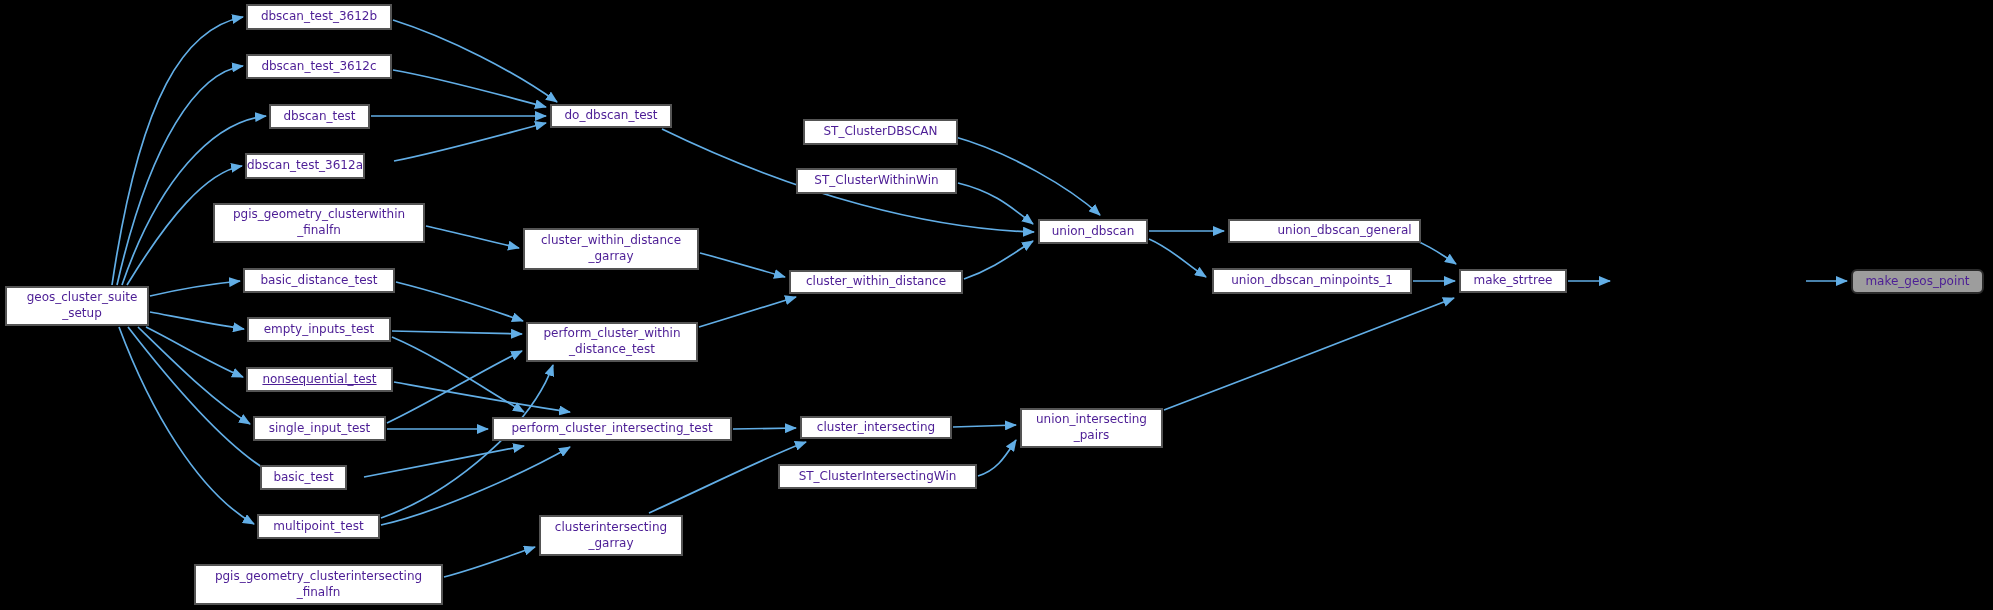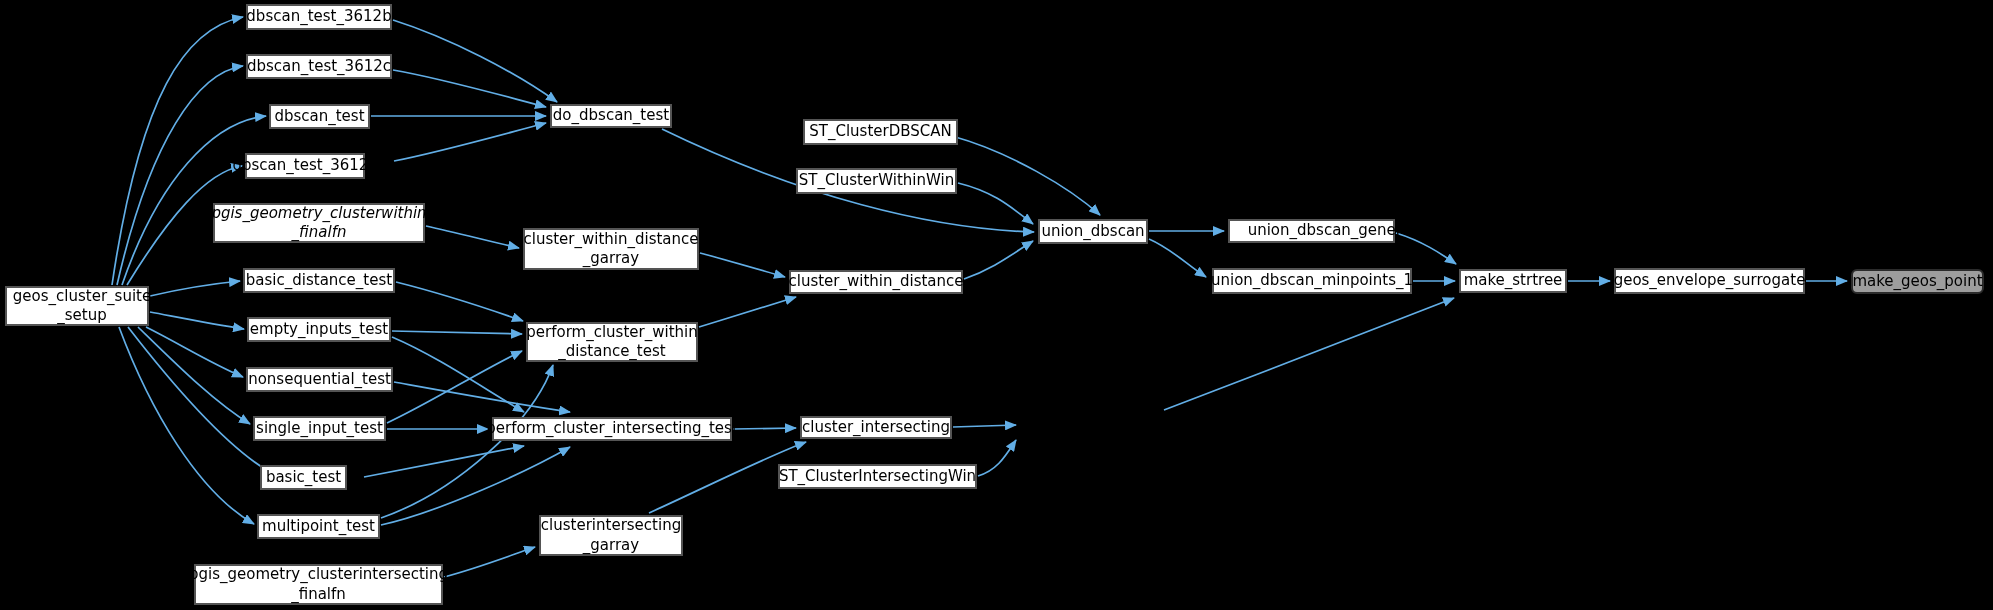--- a/index.html
+++ b/index.html
@@ -19,22 +19,22 @@
   .edge {
     fill: none;
     stroke: #62aee6;
     stroke-width: 1.7;
   }
   .node {
     position: absolute;
     box-sizing: border-box;
     background: #ffffff;
     border: 2px solid #545454;
-    color: #000000;
-    font-size: 15px;
+    color: #4c1d95;
+    font-size: 12px;
     line-height: 1.3;
     display: flex;
     align-items: center;
     justify-content: center;
     text-align: center;
     white-space: pre-line;
     cursor: pointer;
   }
   .node.highlight {
     background: #9d9d9d;
@@ -96,42 +96,43 @@
       <path d="M1568,281 L1610,281" class="edge" marker-end="url(#arrow)"></path>
       <path d="M1806,281 L1847,281" class="edge" marker-end="url(#arrow)"></path>
     </svg>
 
 <div class="node" style="left: 5px; top: 286px; width: 144px; height: 40px; padding-left: 10px;">geos_cluster_suite
 _setup</div>
     <div class="node" style="left: 246px; top: 4px; width: 146px; height: 26px;">dbscan_test_3612b</div>
     <div class="node" style="left: 246px; top: 54px; width: 146px; height: 25px; text-align: center;">dbscan_test_3612c</div>
     <div class="node" style="left: 269px; top: 104px; width: 101px; height: 25px;">dbscan_test</div>
     <div class="node" style="left: 245px; top: 153px; width: 120px; height: 26px;">dbscan_test_3612a</div>
-    <div class="node" style="left: 213px; top: 203px; width: 212px; height: 40px; font-style: italic;">pgis_geometry_clusterwithin
+    <div class="node" style="left: 213px; top: 203px; width: 212px; height: 40px;">pgis_geometry_clusterwithin
 _finalfn</div>
     <div class="node" style="left: 243px; top: 268px; width: 152px; height: 25px;">basic_distance_test</div>
     <div class="node" style="left: 247px; top: 317px; width: 144px; height: 25px;">empty_inputs_test</div>
-    <div class="node" style="left: 246px; top: 367px; width: 147px; height: 25px;">nonsequential_test</div>
+    <div class="node" style="left: 246px; top: 367px; width: 147px; height: 25px; text-decoration: underline;">nonsequential_test</div>
     <div class="node" style="left: 253px; top: 416px; width: 133px; height: 25px;">single_input_test</div>
     <div class="node" style="left: 260px; top: 465px; width: 87px; height: 25px;">basic_test</div>
     <div class="node" style="left: 257px; top: 514px; width: 123px; height: 25px;">multipoint_test</div>
     <div class="node" style="left: 194px; top: 564px; width: 249px; height: 41px;">pgis_geometry_clusterintersecting
 _finalfn</div>
     <div class="node" style="left: 550px; top: 104px; width: 122px; height: 24px;">do_dbscan_test</div>
     <div class="node" style="left: 523px; top: 228px; width: 176px; height: 42px;">cluster_within_distance
 _garray</div>
     <div class="node" style="left: 526px; top: 322px; width: 172px; height: 40px;">perform_cluster_within
 _distance_test</div>
     <div class="node" style="left: 492px; top: 417px; width: 240px; height: 24px;">perform_cluster_intersecting_test</div>
     <div class="node" style="left: 539px; top: 515px; width: 144px; height: 41px;">clusterintersecting
 _garray</div>
     <div class="node" style="left: 803px; top: 119px; width: 155px; height: 26px;">ST_ClusterDBSCAN</div>
     <div class="node" style="left: 796px; top: 168px; width: 161px; height: 26px;">ST_ClusterWithinWin</div>
     <div class="node" style="left: 789px; top: 270px; width: 174px; height: 24px;">cluster_within_distance</div>
     <div class="node" style="left: 800px; top: 416px; width: 152px; height: 23px;">cluster_intersecting</div>
     <div class="node" style="left: 778px; top: 464px; width: 199px; height: 25px;">ST_ClusterIntersectingWin</div>
     <div class="node" style="left: 1038px; top: 219px; width: 110px; height: 25px;">union_dbscan</div>
-    <div class="node" style="left: 1228px; top: 219px; width: 167px; height: 24px; padding-left: 40px;">union_dbscan_general</div>
+    <div class="node" style="left: 1228px; top: 219px; width: 193px; height: 24px; padding-left: 40px;">union_dbscan_general</div>
     <div class="node" style="left: 1212px; top: 268px; width: 200px; height: 26px;">union_dbscan_minpoints_1</div>
+    <div class="node" style="left: 1020px; top: 408px; width: 143px; height: 40px;">union_intersecting
+_pairs</div>
     <div class="node" style="left: 1459px; top: 269px; width: 108px; height: 24px;">make_strtree</div>
-    <div class="node" style="left: 1614px; top: 268px; width: 191px; height: 26px;">geos_envelope_surrogate</div>
     <div class="node highlight" style="left: 1851px; top: 269px; width: 133px; height: 25px;">make_geos_point</div>
   </div>
 
 </body></html>

